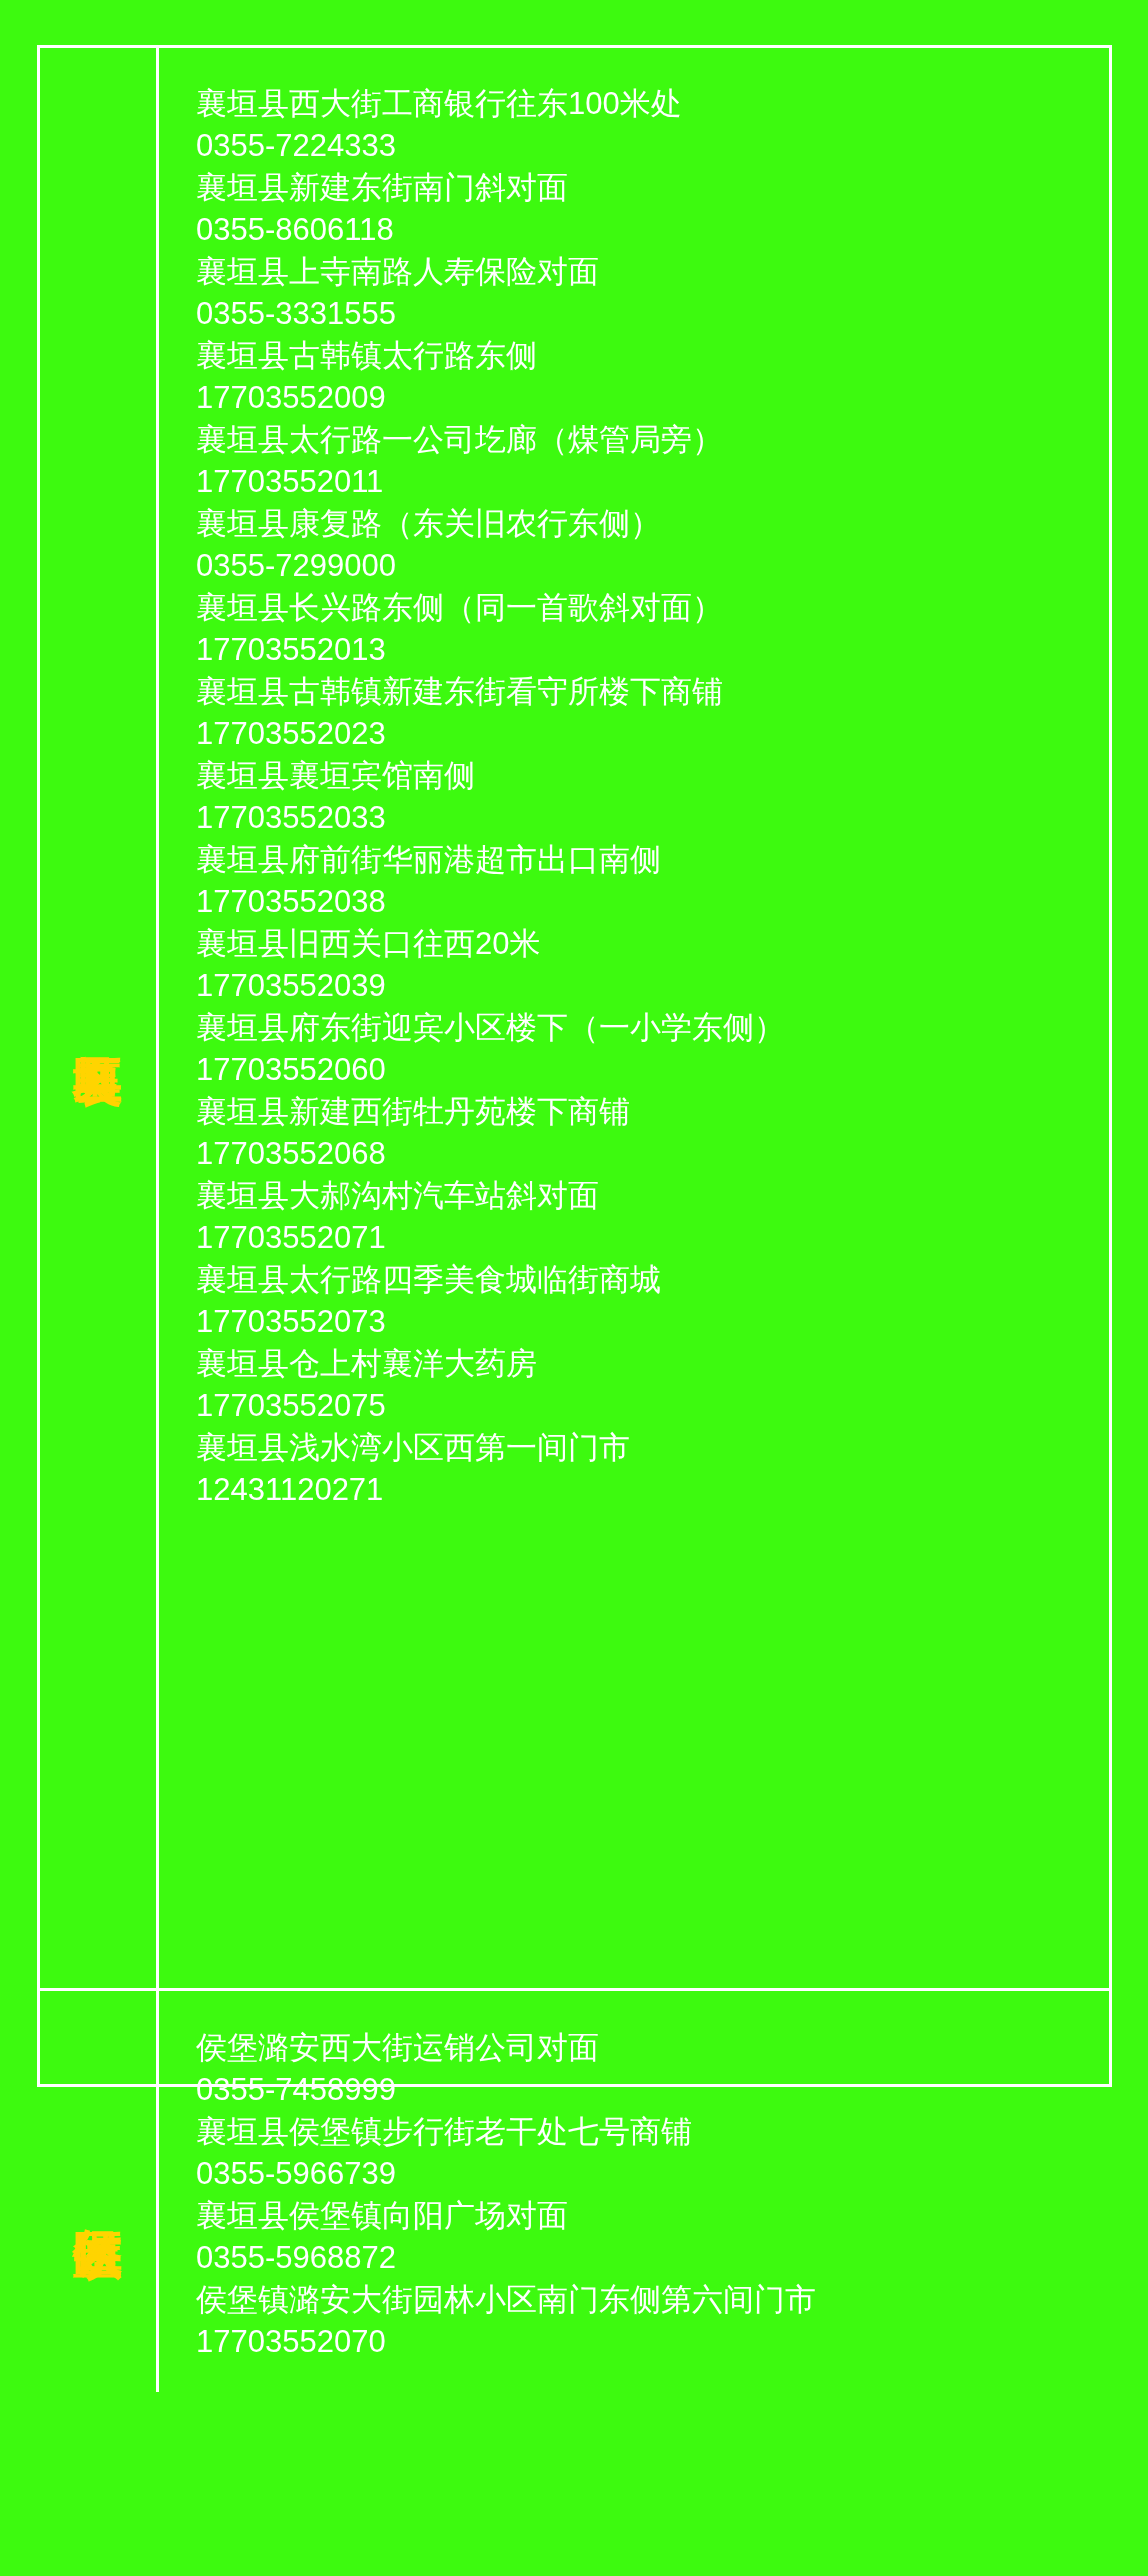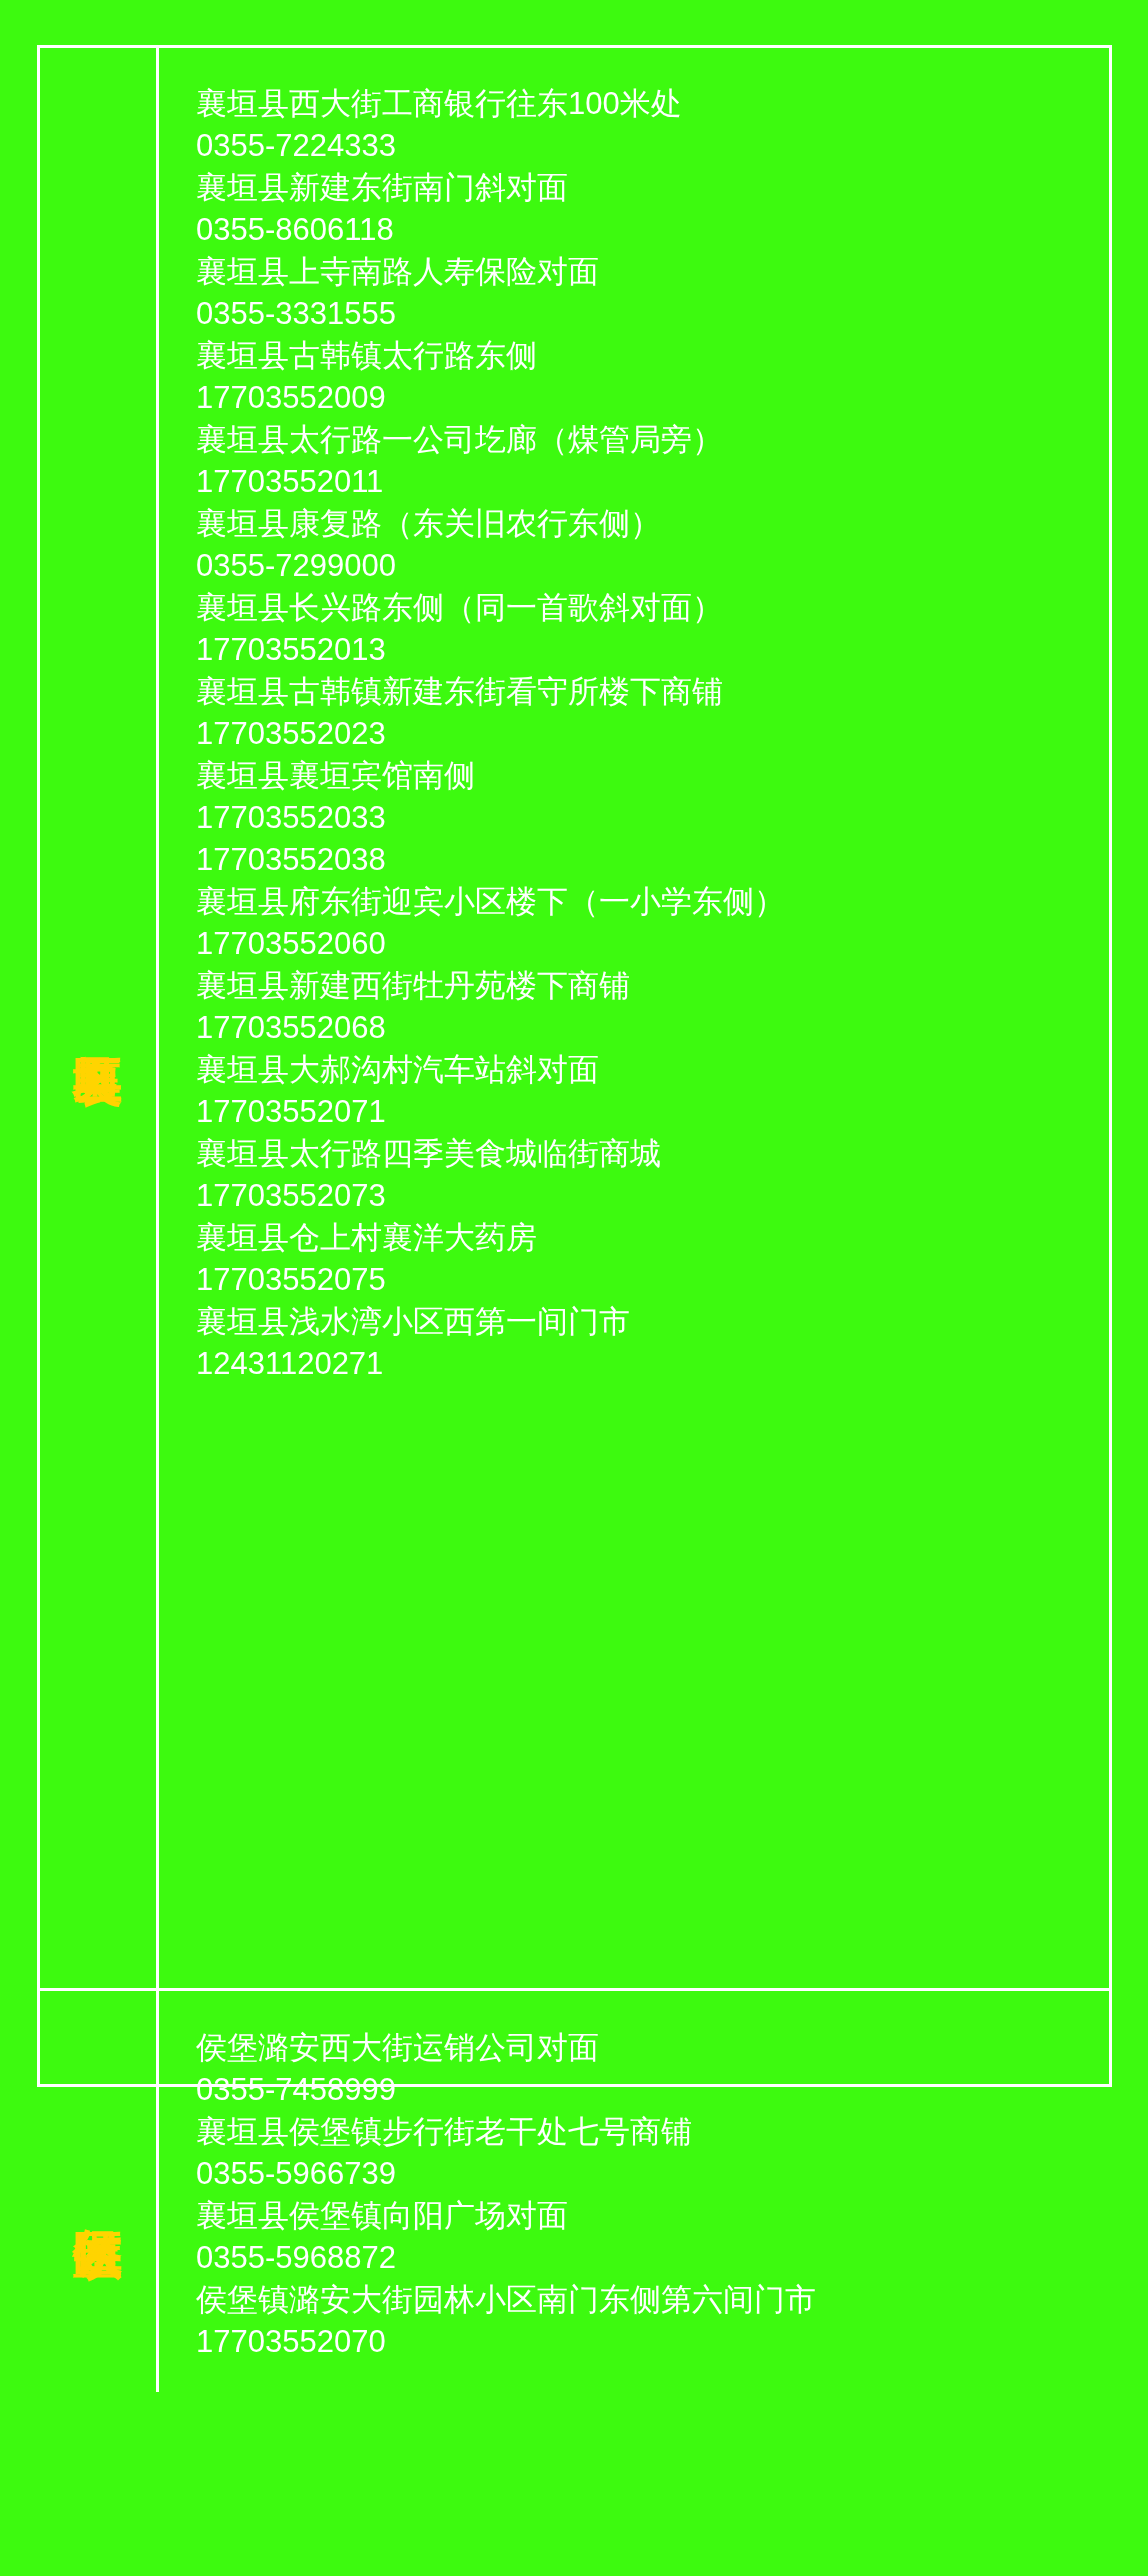--- a/index.html
+++ b/index.html
@@ -122,21 +122,26 @@
         </div>
         <div class="entry">
           <div class="entry-addr">襄垣县古韩镇新建东街看守所楼下商铺</div>
           <div class="entry-phone">17703552023</div>
         </div>
         <div class="entry">
           <div class="entry-addr">襄垣县襄垣宾馆南侧</div>
           <div class="entry-phone">17703552033</div>
         </div>
         <div class="entry">
+          <div class="entry-addr">襄垣县府前街华丽港超市出口南侧</div>
           <div class="entry-phone">17703552038</div>
+        </div>
+        <div class="entry">
+          <div class="entry-addr">襄垣县旧西关口往西20米</div>
+          <div class="entry-phone">17703552039</div>
         </div>
         <div class="entry">
           <div class="entry-addr">襄垣县府东街迎宾小区楼下（一小学东侧）</div>
           <div class="entry-phone">17703552060</div>
         </div>
         <div class="entry">
           <div class="entry-addr">襄垣县新建西街牡丹苑楼下商铺</div>
           <div class="entry-phone">17703552068</div>
         </div>
         <div class="entry">

